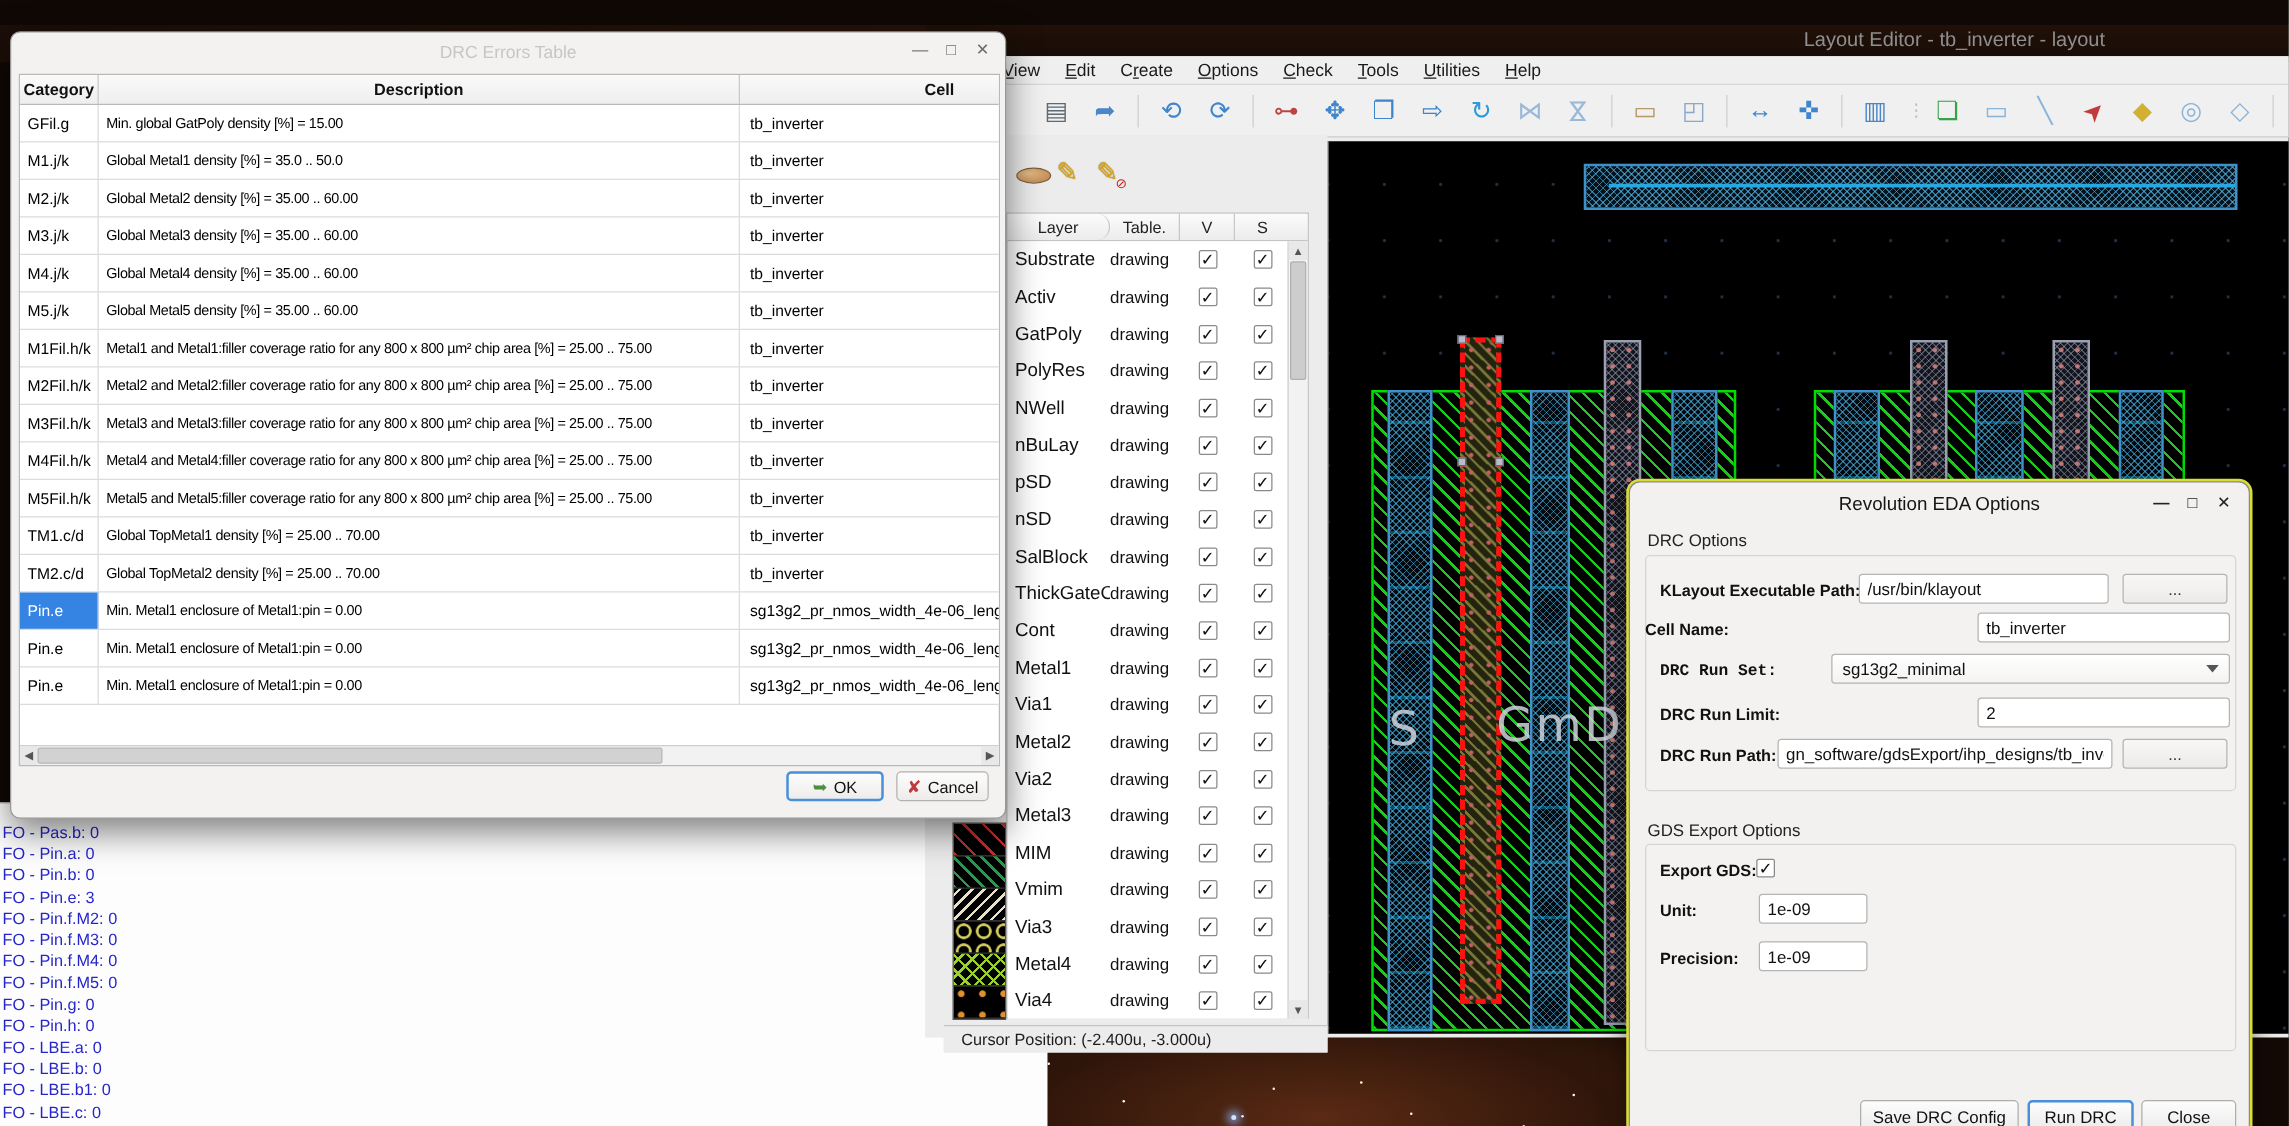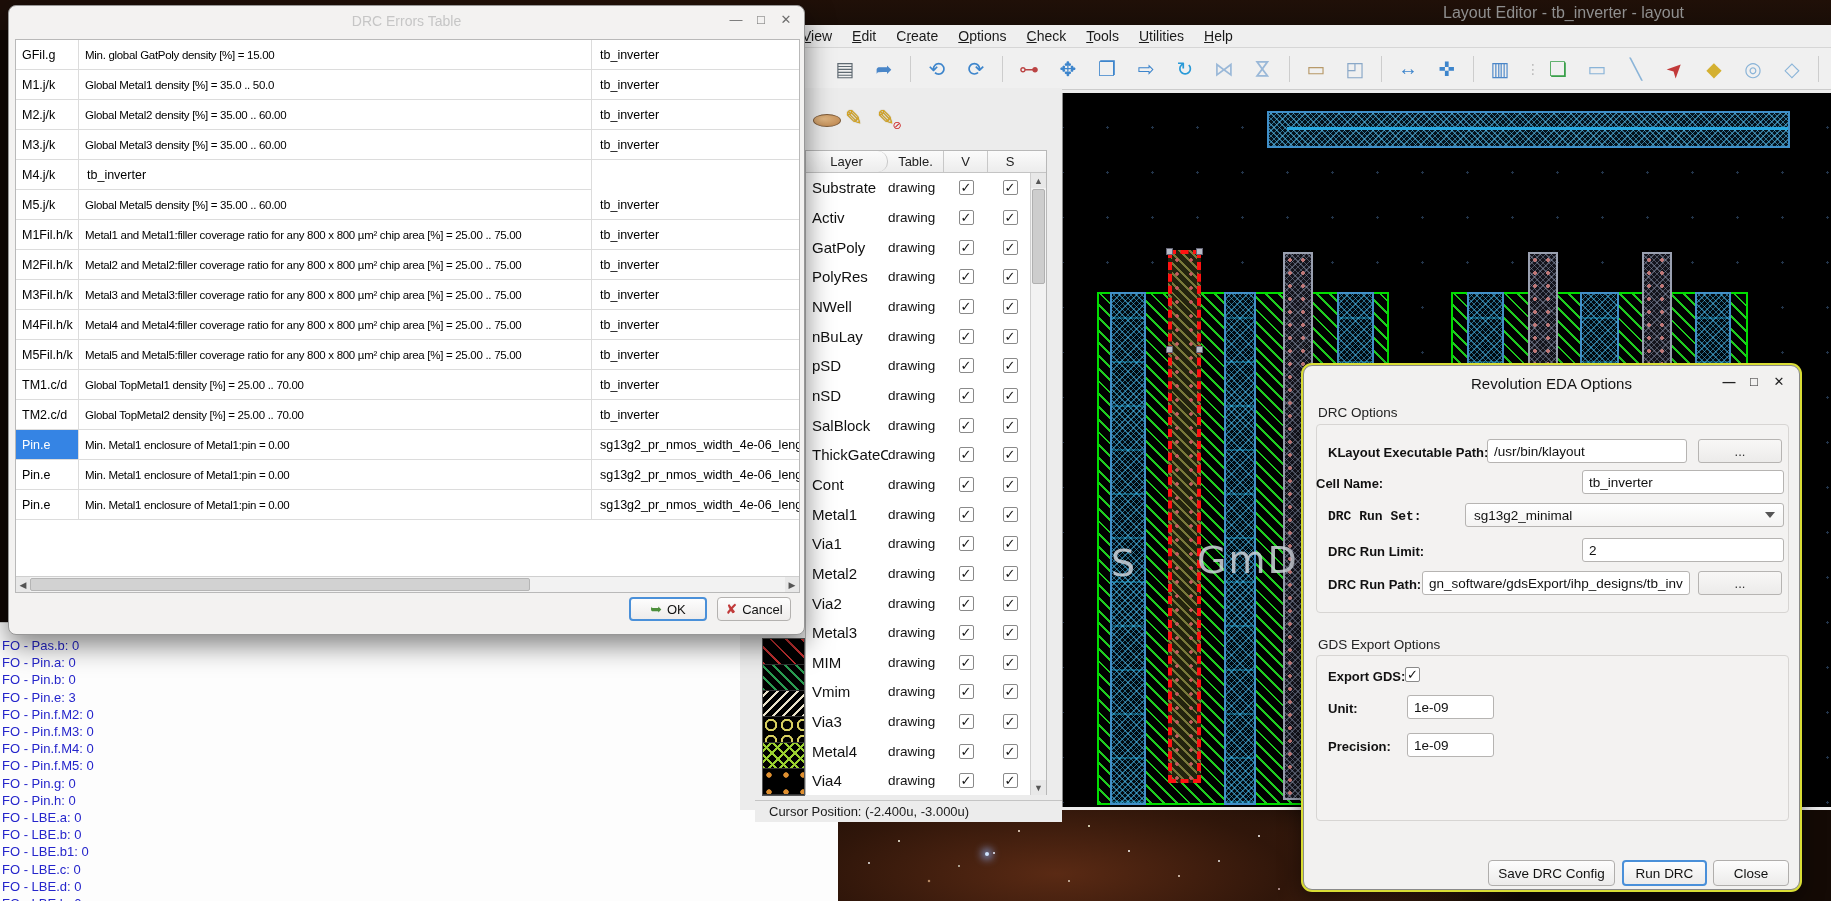--- a/index.html
+++ b/index.html
@@ -2,21 +2,21 @@
 <html><head>
 <meta charset="utf-8">
 <style>
   * { margin:0; padding:0; box-sizing:border-box; }
   html,body { width:1831px; height:901px; overflow:hidden; }
   body {
     font-family:"Liberation Sans","DejaVu Sans",sans-serif;
     background:#100804;
     position:relative;
   }
-  .abs { position:absolute; }
+  .abs { position:absolute;margin-top:20px; }
 
   
   #desktop-top { left:0; top:0; width:1831px; height:30px;
     background:linear-gradient(90deg,#1c0e08,#241208 40%,#1a0c06); }
   #wallpaper-strip { left:838px; top:810px; width:993px; height:91px;
     background:#140a05;
     background-image:
       radial-gradient(ellipse 420px 130px at 22% 70%, #5a2a14 0%, #30160a 55%, rgba(20,10,5,0) 100%),
       radial-gradient(ellipse 160px 70px at 15% 55%, #c07a40 0%, rgba(20,10,5,0) 70%),
       radial-gradient(circle 28px at 13% 50%, #f0c090 0%, rgba(20,10,5,0) 100%),
@@ -564,20 +564,25 @@
 <div class="abs" id="drc-dialog">
   <div id="drc-titlebar">
     <div id="drc-title">DRC Errors Table</div>
     <div class="win-btns" id="drc-winbtns">
       <span class="win-btn">—</span>
       <span class="win-btn">□</span>
       <span class="win-btn">✕</span>
     </div>
   </div>
   <div id="drc-table">
+    <div id="drc-thead">
+      <div class="th">Category</div>
+      <div class="th">Description</div>
+      <div class="th">Cell</div>
+    </div>
     <div id="drc-tbody">
         <div class="drc-row">
           <div class="td td-cat">GFil.g</div>
           <div class="td td-desc">Min. global GatPoly density [%] = 15.00</div>
           <div class="td td-cell">tb_inverter</div>
         </div>
         <div class="drc-row">
           <div class="td td-cat">M1.j/k</div>
           <div class="td td-desc">Global Metal1 density [%] = 35.0 .. 50.0</div>
           <div class="td td-cell">tb_inverter</div>
@@ -587,20 +592,21 @@
           <div class="td td-desc">Global Metal2 density [%] = 35.00 .. 60.00</div>
           <div class="td td-cell">tb_inverter</div>
         </div>
         <div class="drc-row">
           <div class="td td-cat">M3.j/k</div>
           <div class="td td-desc">Global Metal3 density [%] = 35.00 .. 60.00</div>
           <div class="td td-cell">tb_inverter</div>
         </div>
         <div class="drc-row">
           <div class="td td-cat">M4.j/k</div>
+          <div class="td td-desc">Global Metal4 density [%] = 35.00 .. 60.00</div>
           <div class="td td-cell">tb_inverter</div>
         </div>
         <div class="drc-row">
           <div class="td td-cat">M5.j/k</div>
           <div class="td td-desc">Global Metal5 density [%] = 35.00 .. 60.00</div>
           <div class="td td-cell">tb_inverter</div>
         </div>
         <div class="drc-row">
           <div class="td td-cat">M1Fil.h/k</div>
           <div class="td td-desc">Metal1 and Metal1:filler coverage ratio for any 800 x 800 µm² chip area [%] = 25.00 .. 75.00</div>

